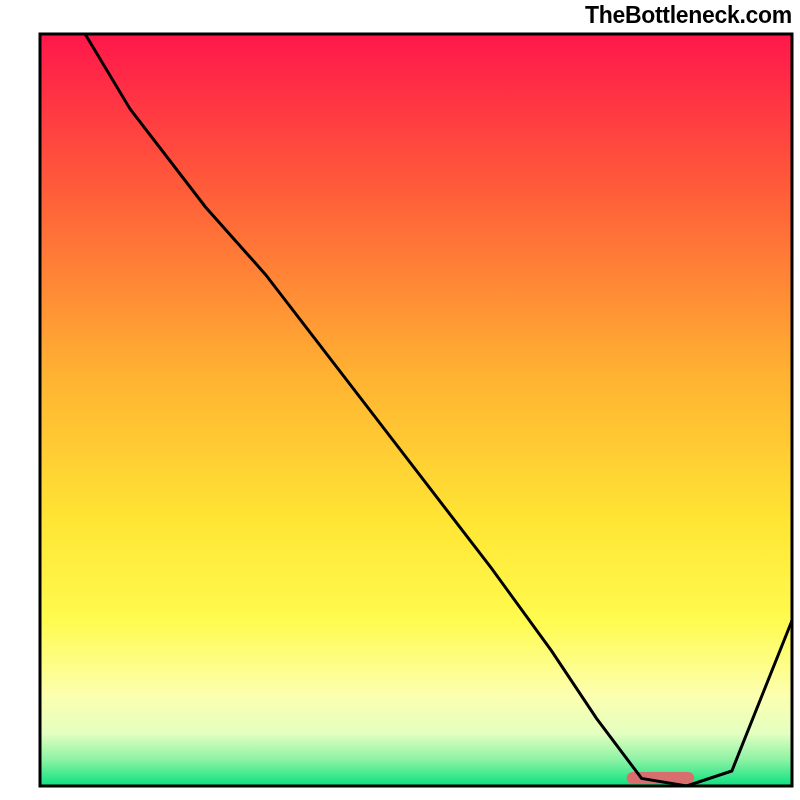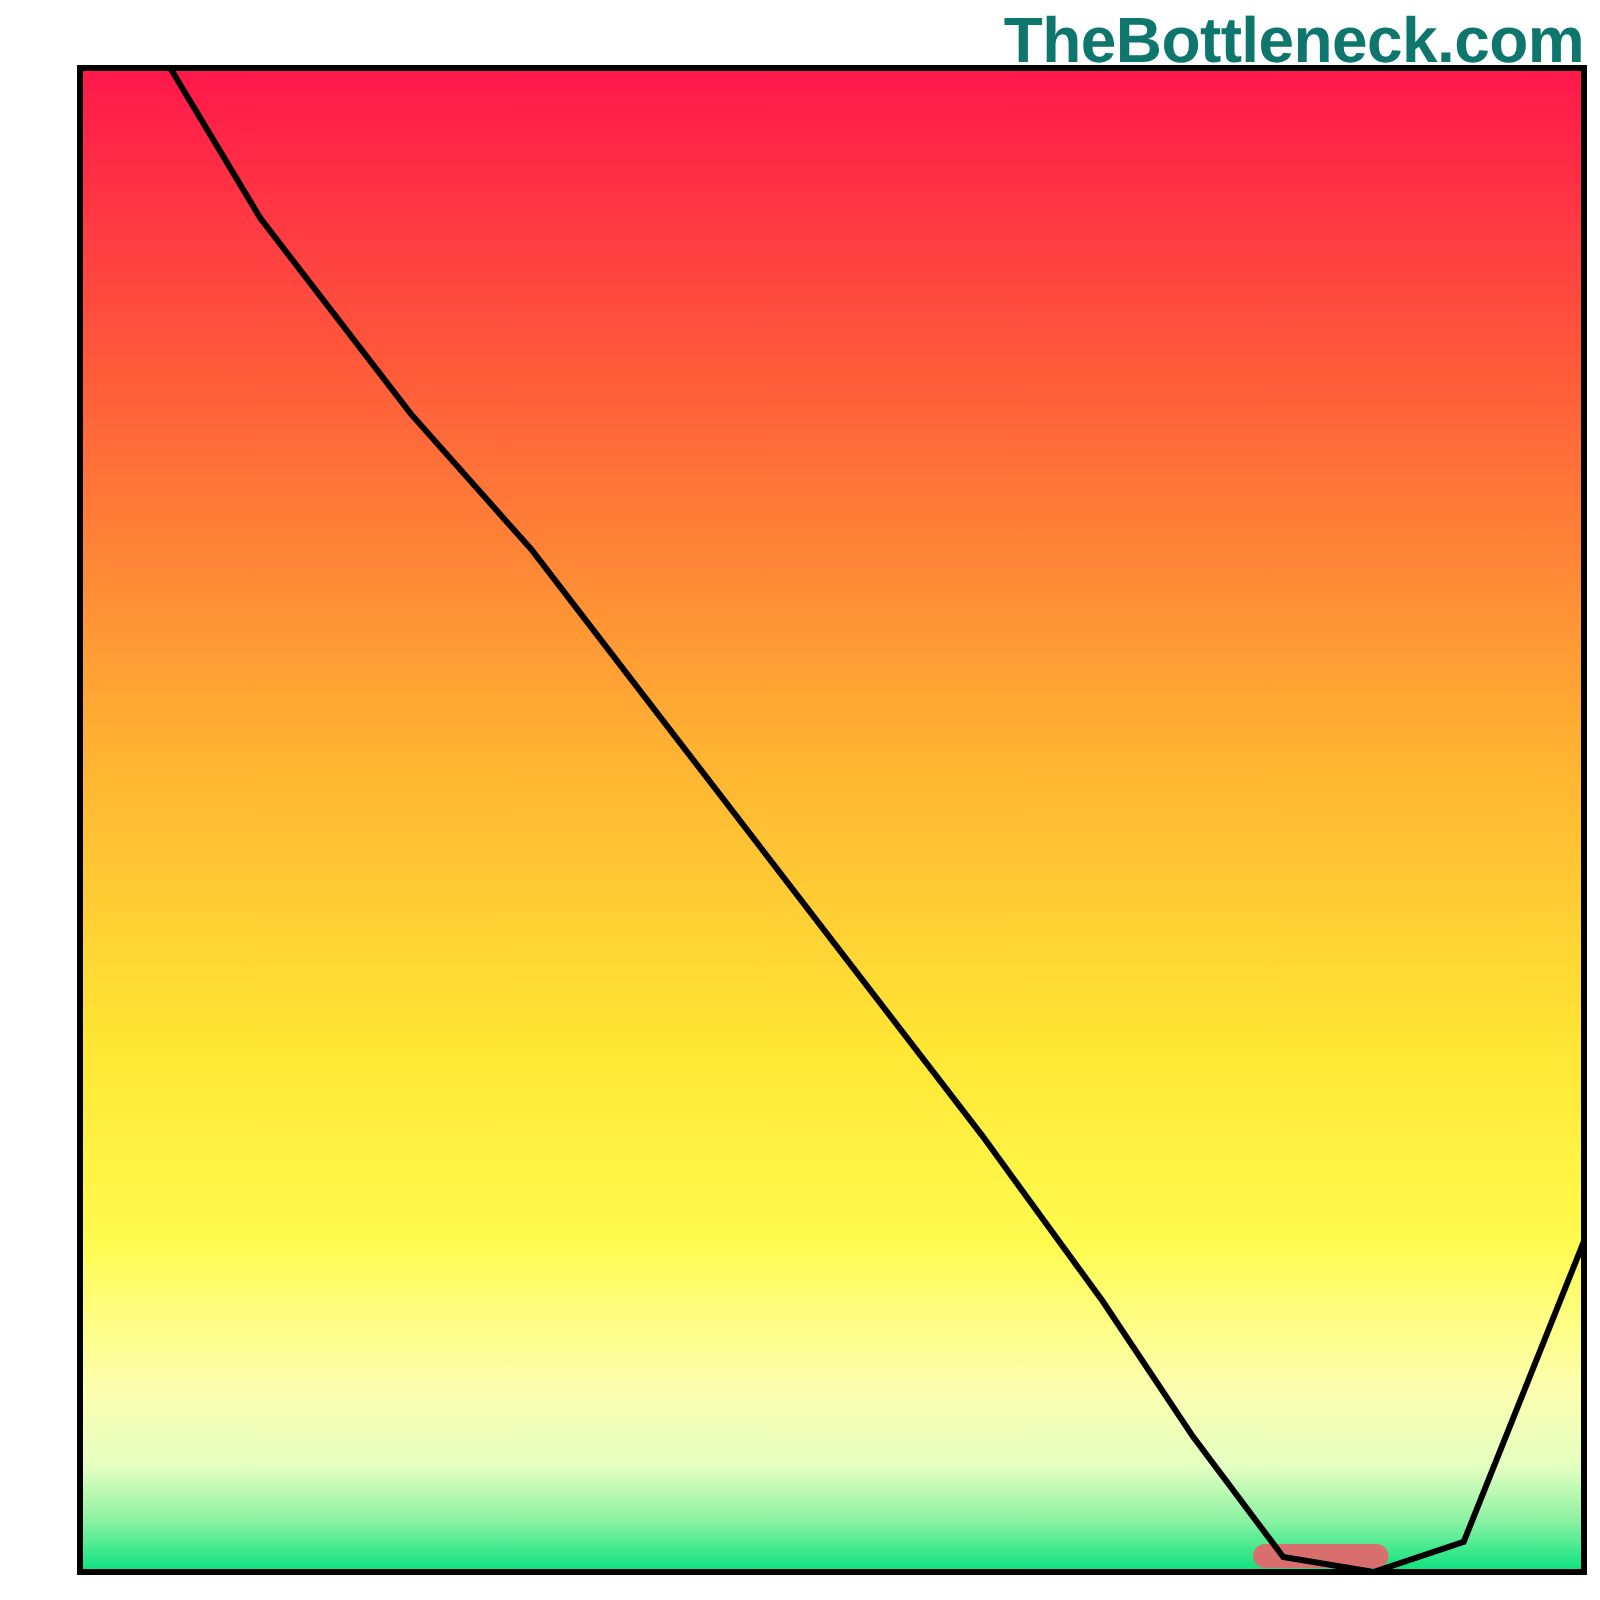--- a/index.html
+++ b/index.html
@@ -12,23 +12,23 @@
   }
   .container {
     position: relative;
     width: 800px;
     height: 800px;
   }
   .watermark {
     position: absolute;
     top: 2px;
     right: 8px;
-    font-size: 32px;
+    font-size: 23px;
     font-weight: 600;
-    color: #0f766e;
+    color: #000000;
     letter-spacing: -0.3px;
   }
   svg.chart {
     position: absolute;
     left: 0;
     top: 0;
   }
 </style>
 </head>
 <body>

